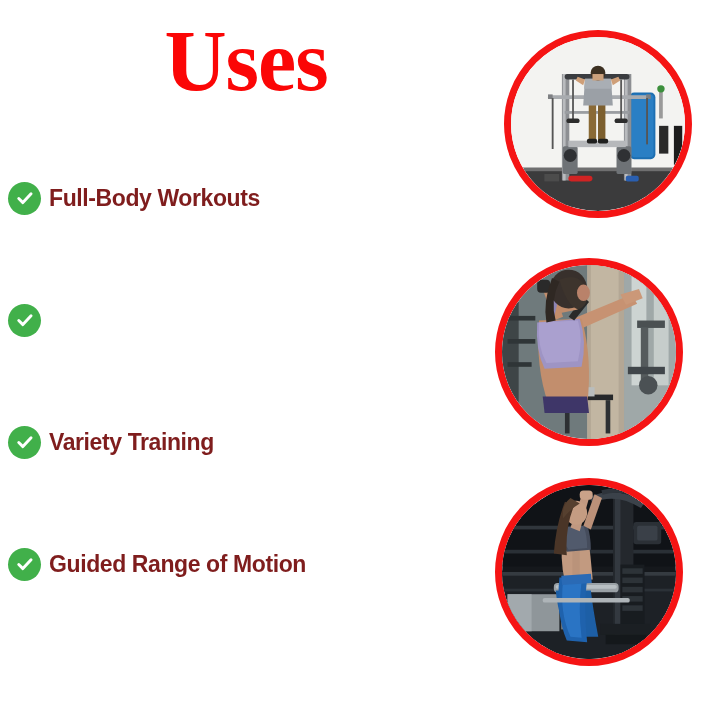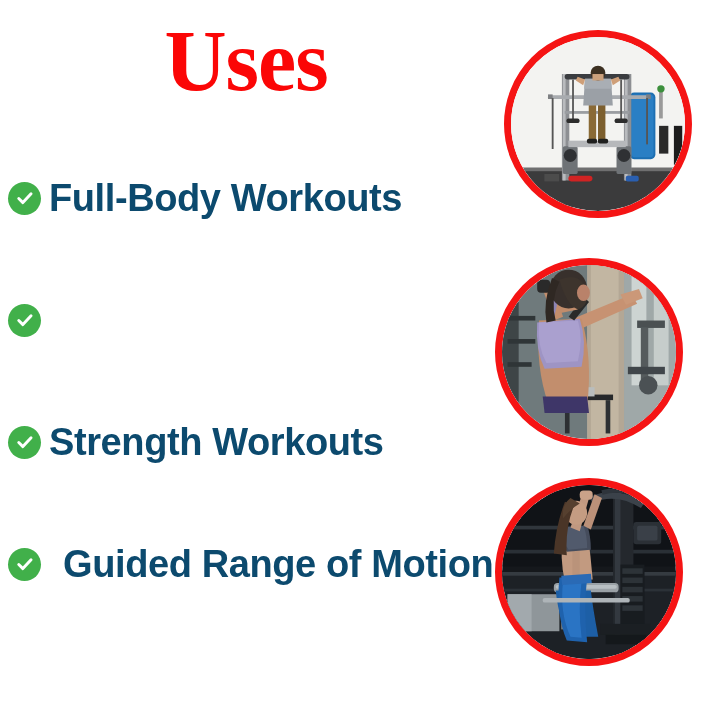--- a/index.html
+++ b/index.html
@@ -44,41 +44,41 @@
     left: 8px;
     top: 172px;
     width: 480px;
   }
   .feature-row {
     display: flex;
     align-items: center;
     height: 52px;
     margin-bottom: 70px;
   }
-  .feature-row:last-child { margin-bottom: 0; gap: 14px; }
+  .feature-row:last-child { margin-bottom: 0; }
 
   .check-icon {
     flex: 0 0 auto;
     width: 33px;
     height: 33px;
     border-radius: 50%;
     background: #41b04a;
     display: flex;
     align-items: center;
     justify-content: center;
     margin-right: 8px;
   }
   .check-icon svg { display: block; }
 
   .feature-label {
     font-family: "Liberation Sans", sans-serif;
     font-weight: bold;
-    font-size: 38px;
+    font-size: 23px;
     line-height: 1;
-    color: #0c4a6e;
+    color: #7f1d1d;
     letter-spacing: -0.4px;
     white-space: nowrap;
   }
 
   
   .photo-circle {
     position: absolute;
     width: 188px;
     height: 188px;
     border-radius: 50%;
@@ -124,21 +124,21 @@
         </svg>
       </span>
     </div>
 
     <div class="feature-row">
       <span class="check-icon">
         <svg width="22" height="22" viewBox="0 0 24 24" aria-hidden="true">
           <path d="M5.2 12.6 L9.7 17.0 L18.6 7.4" fill="none" stroke="#ffffff" stroke-width="3.2" stroke-linecap="round" stroke-linejoin="round"></path>
         </svg>
       </span>
-      <span class="feature-label">Strength Workouts</span>
+      <span class="feature-label">Variety Training</span>
     </div>
 
     <div class="feature-row">
       <span class="check-icon">
         <svg width="22" height="22" viewBox="0 0 24 24" aria-hidden="true">
           <path d="M5.2 12.6 L9.7 17.0 L18.6 7.4" fill="none" stroke="#ffffff" stroke-width="3.2" stroke-linecap="round" stroke-linejoin="round"></path>
         </svg>
       </span>
       <span class="feature-label">Guided Range of Motion</span>
     </div>

